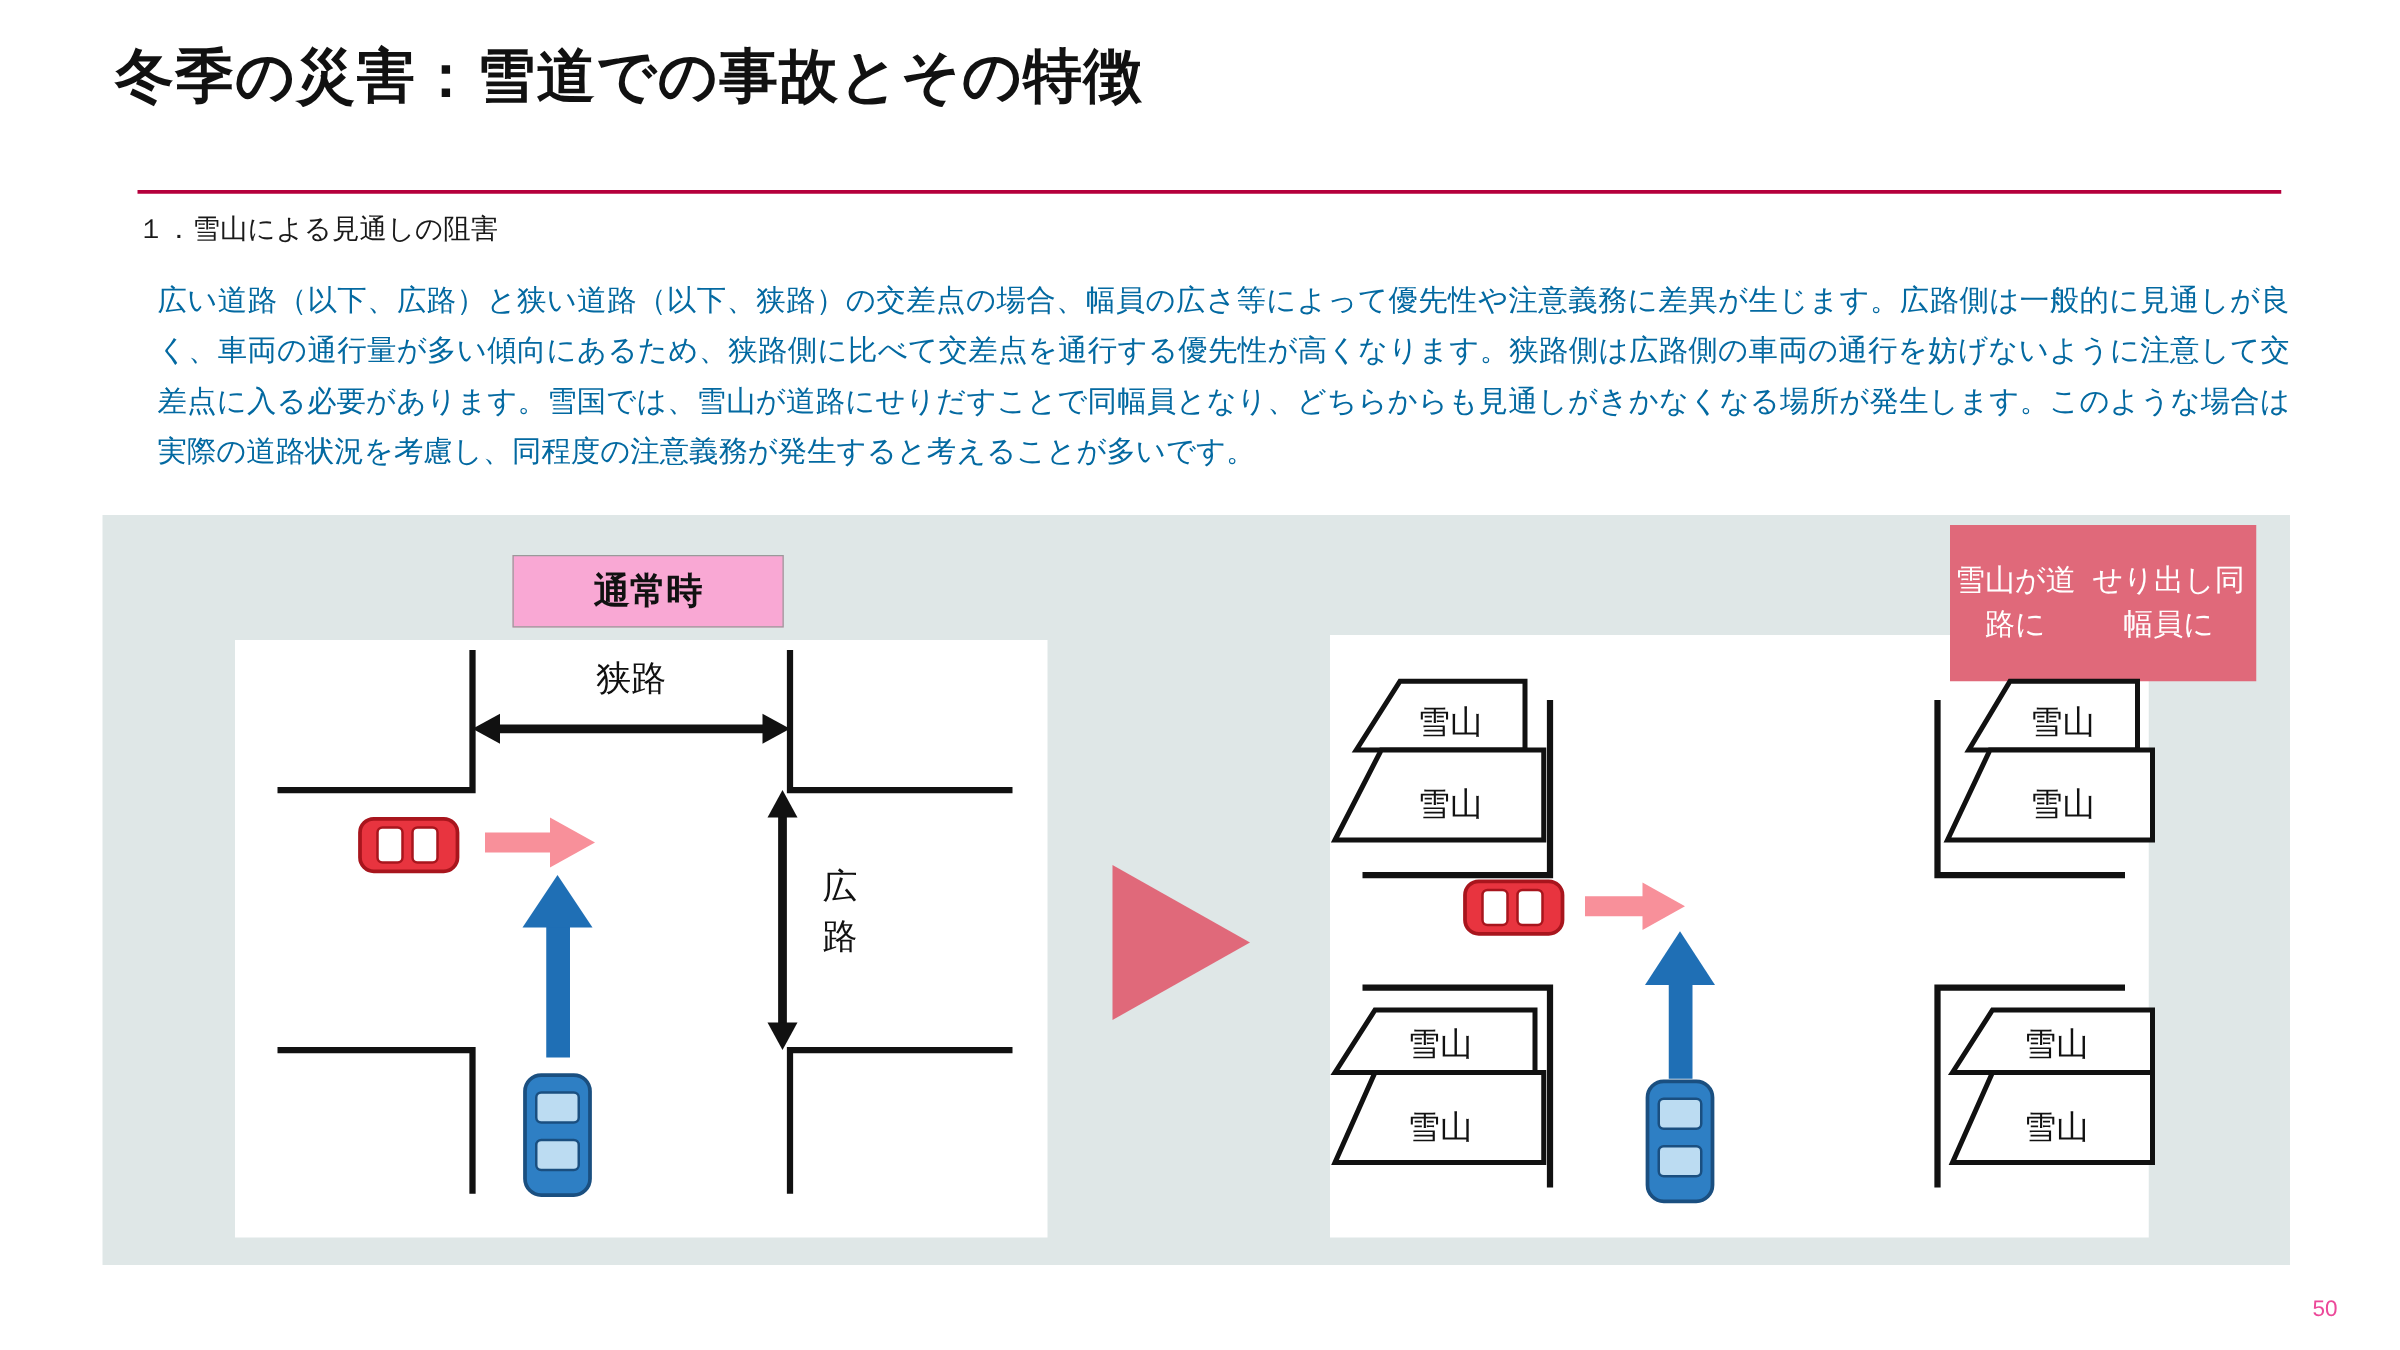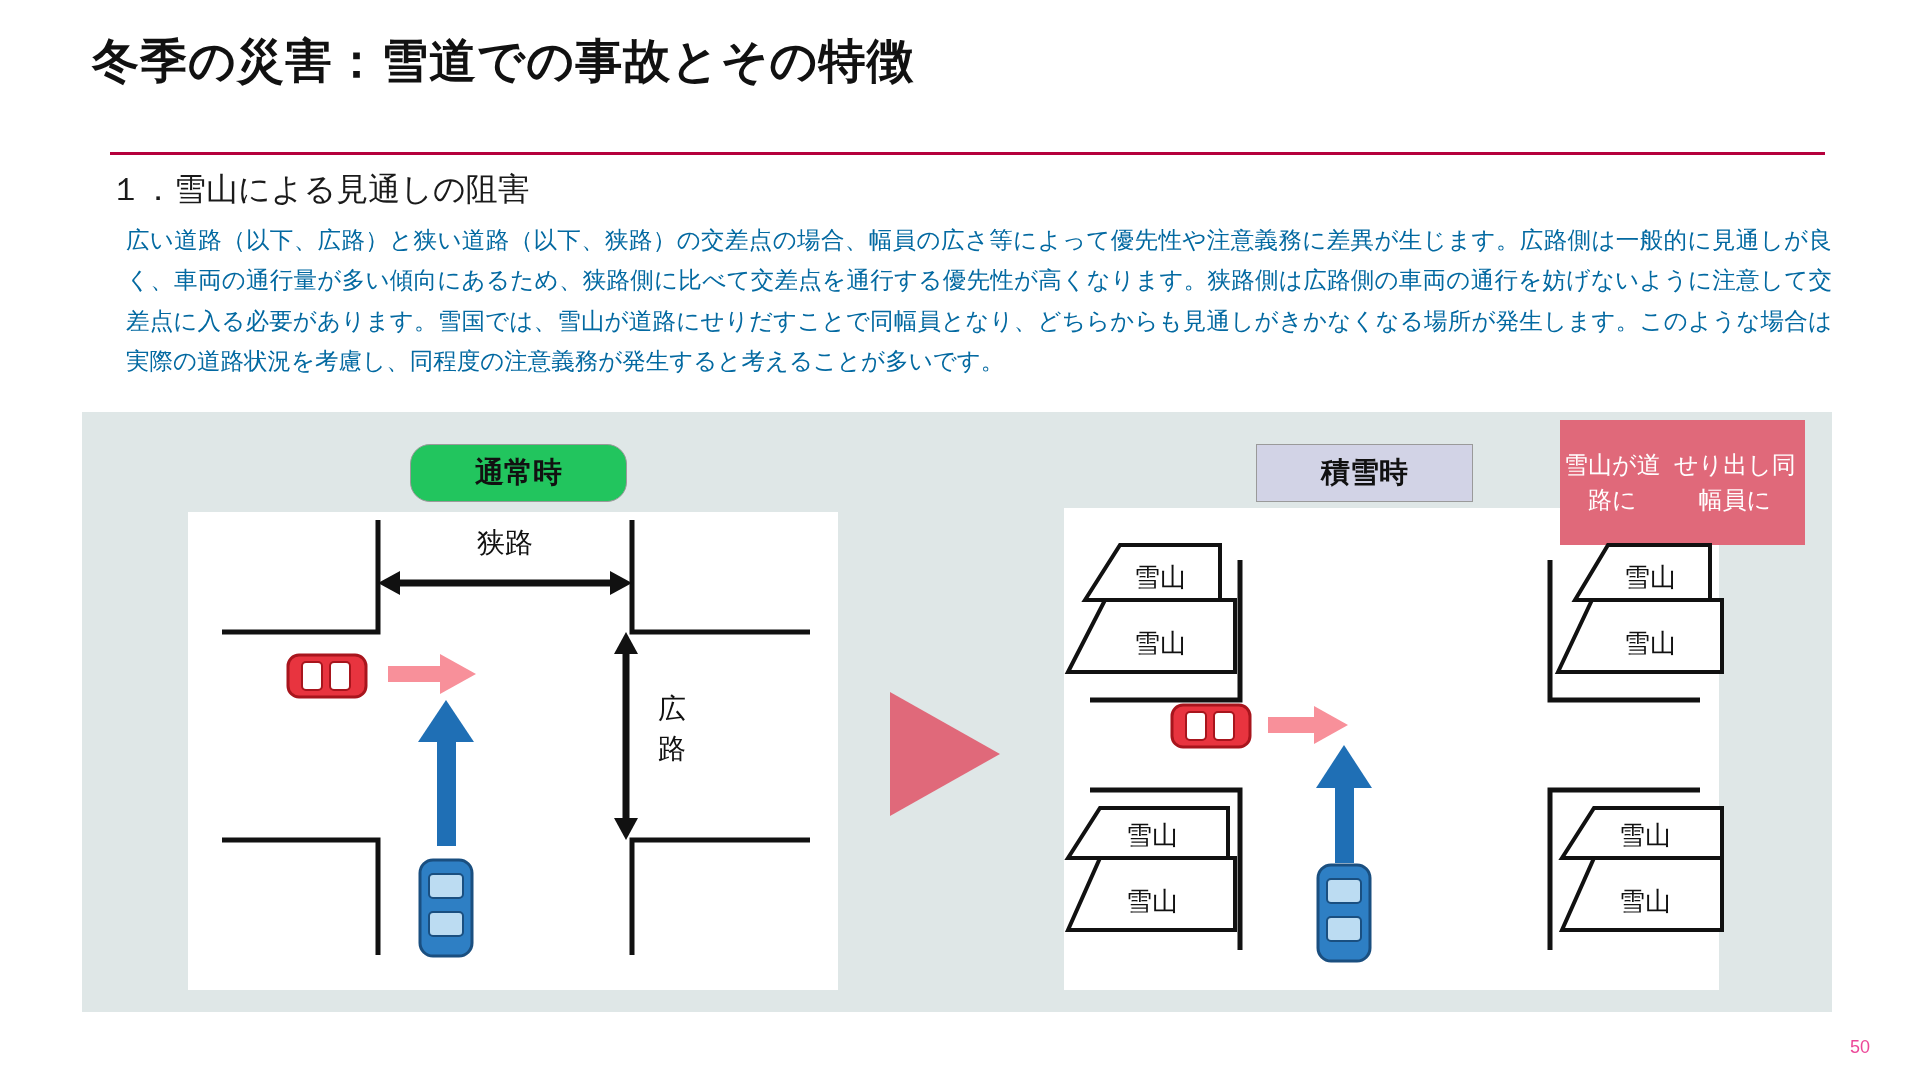--- a/index.html
+++ b/index.html
@@ -37,21 +37,21 @@
     left: 110px;
     top: 152px;
     width: 1715px;
     height: 3px;
     background: #b5003c;
   }
   .section-heading {
     position: absolute;
     left: 110px;
     top: 168px;
-    font-size: 32px;
+    font-size: 22px;
     color: #1a1a1a;
     white-space: nowrap;
   }
   .body-text {
     position: absolute;
     left: 126px;
     top: 220px;
     width: 1706px;
     font-size: 23.5px;
     line-height: 1.72;
@@ -90,22 +90,21 @@
     font-size: 29px;
     font-weight: bold;
     color: #111;
     border: 1px solid #9a9a9a;
   }
   .badge-normal {
     left: 410px;
     top: 444px;
     width: 215px;
     height: 56px;
-    background: #22c55e;
-    border-radius: 20px;
+    background: #f9a8d4;
   }
   .badge-snow {
     left: 1256px;
     top: 444px;
     width: 215px;
     height: 56px;
     background: #d2d3e6;
   }
   .note-box {
     position: absolute;
@@ -149,21 +148,20 @@
   <div class="title">冬季の災害：雪道での事故とその特徴</div>
   <div class="title-rule"></div>
   <div class="section-heading">１．雪山による見通しの阻害</div>
   <div class="body-text">広い道路（以下、広路）と狭い道路（以下、狭路）の交差点の場合、幅員の広さ等によって優先性や注意義務に差異が生じます。広路側は一般的に見通しが良く、車両の通行量が多い傾向にあるため、狭路側に比べて交差点を通行する優先性が高くなります。狭路側は広路側の車両の通行を妨げないように注意して交差点に入る必要があります。雪国では、雪山が道路にせりだすことで同幅員となり、どちらからも見通しがきかなくなる場所が発生します。このような場合は実際の道路状況を考慮し、同程度の注意義務が発生すると考えることが多いです。</div>
 
   <div class="figure-panel"></div>
   <div class="white-card card-left"></div>
   <div class="white-card card-right"></div>
 
   <div class="badge badge-normal">通常時</div>
-  <div class="badge badge-snow">積雪時</div>
 
   <div class="note-box">
     <span>雪山が道路に</span>
     <span>せり出し同幅員に</span>
   </div>
 
   <svg class="fig-svg" viewBox="0 0 1920 1080">
 
     <g>
 

